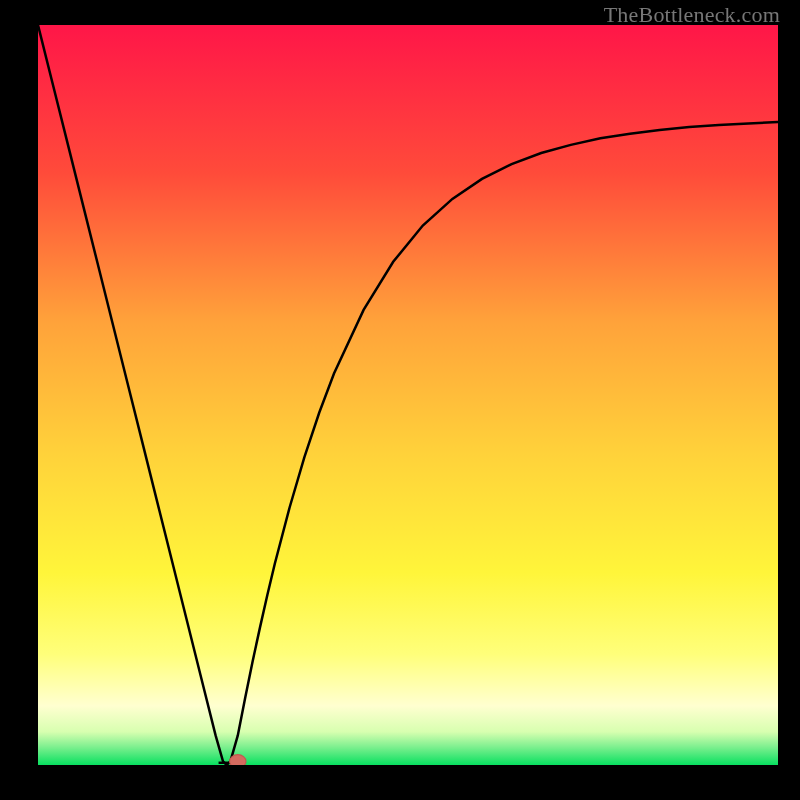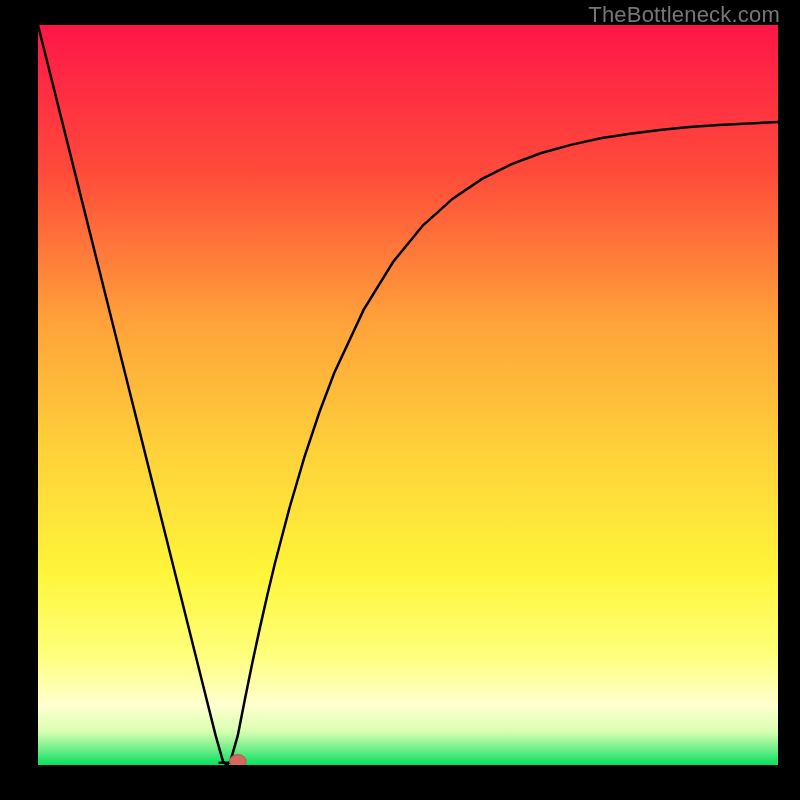--- a/index.html
+++ b/index.html
@@ -9,20 +9,21 @@
     height: 800px;
     overflow: hidden;
     background: #000;
     font-family: Arial, Helvetica, sans-serif;
   }
   .frame {
     position: relative;
     width: 800px;
     height: 800px;
     background: #000;
+    font-family: Liberation Serif, serif;
   }
   .plot-area {
     position: absolute;
     left: 38px;
     top: 25px;
     width: 740px;
     height: 740px;
     
   }
   .plot-svg {

